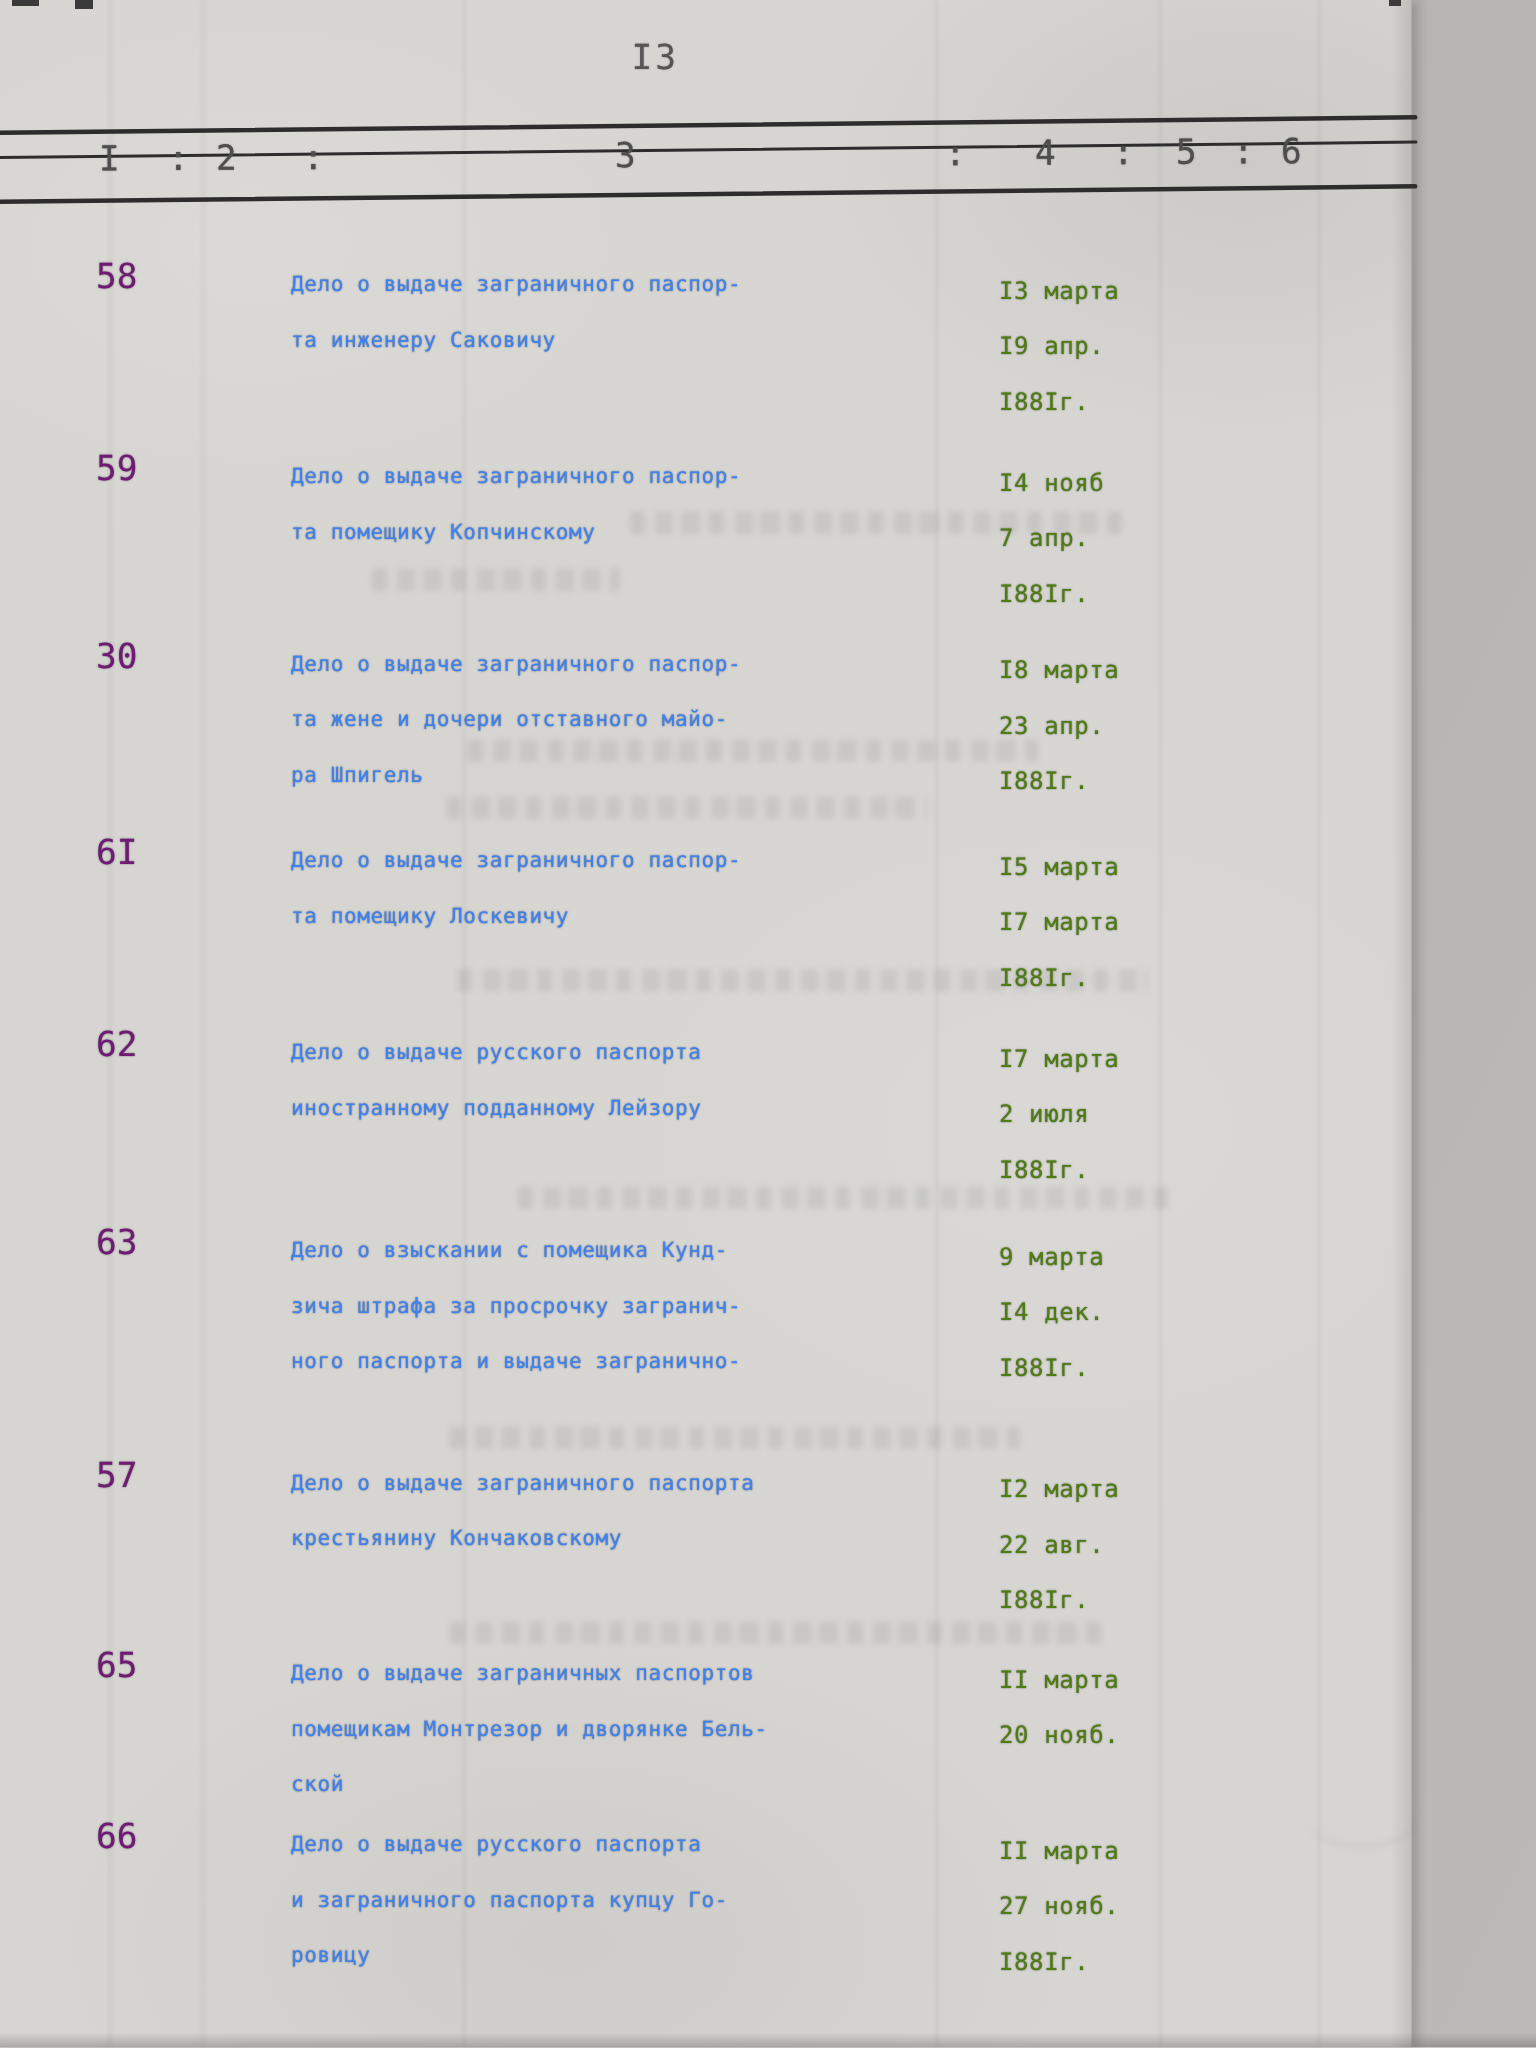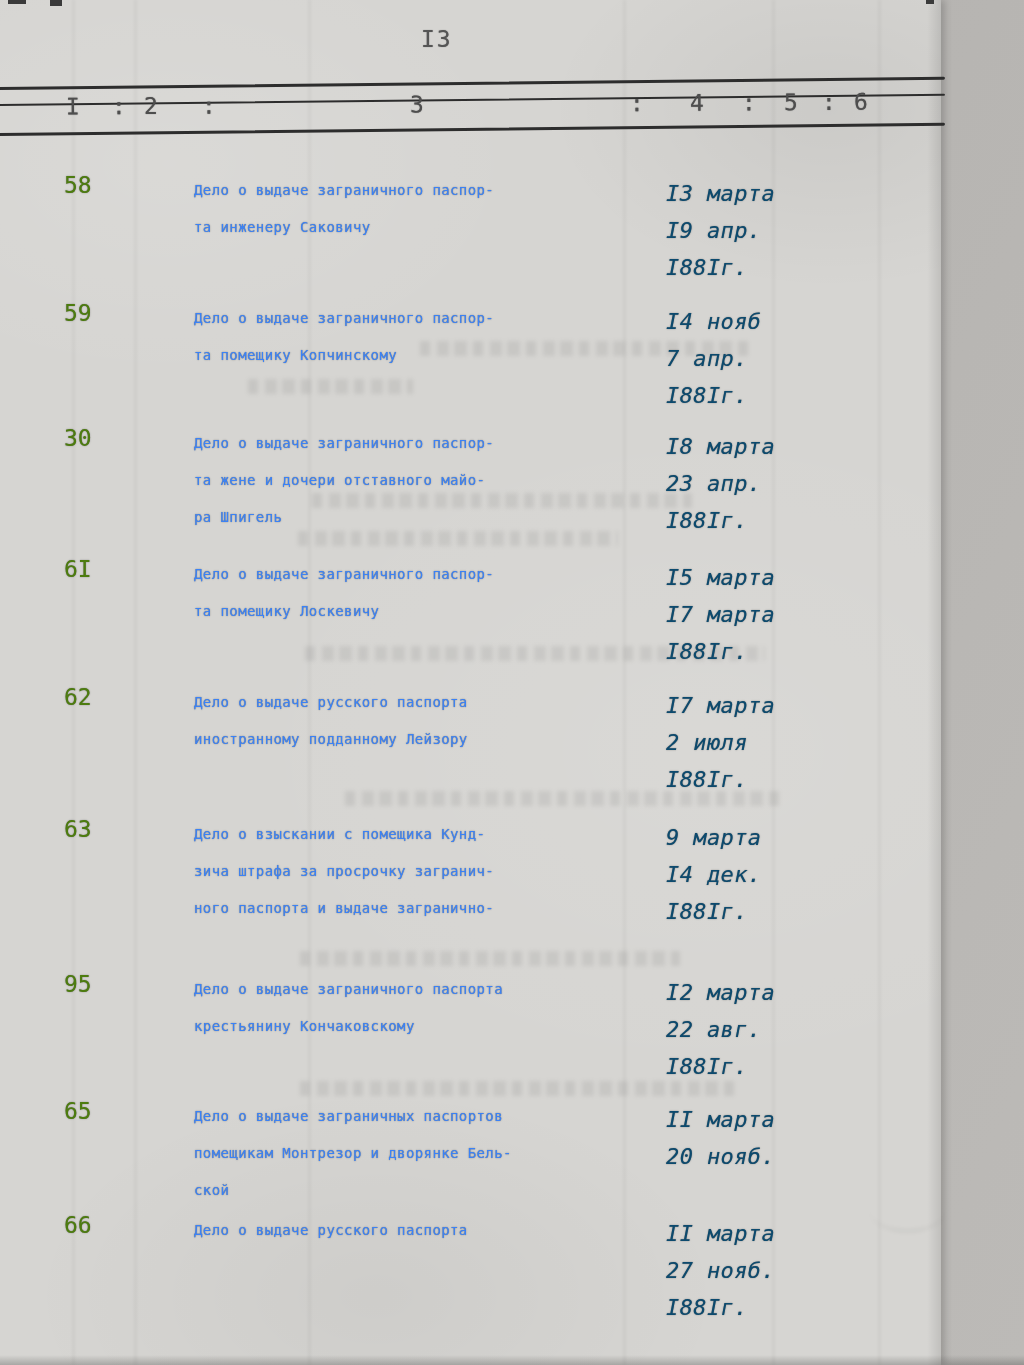--- a/index.html
+++ b/index.html
@@ -38,28 +38,28 @@
   #rule-b{top:104px;height:2px;}
   #rule-c{top:133px;}
   #col-header{position:absolute;left:0;top:94px;width:941px;height:30px;
     transform:rotate(-0.35deg);transform-origin:left center;
     font-size:23px;color:#4e4e4e;text-shadow:0 0 1px rgba(70,70,70,.75);}
   #col-header span{position:absolute;top:0;}
   
   #page-number{position:absolute;left:421px;top:26px;font-size:23px;color:#555;
     letter-spacing:2px;text-shadow:0 0 1px rgba(80,80,80,.7);}
   .row{position:absolute;left:0;width:941px;}
-  .num{position:absolute;left:64px;top:0;font-size:23px;color:#4d7c0f;
+  .num{position:absolute;left:64px;top:0;font-size:23px;color:#701a75;
     text-shadow:0 0 1.2px rgba(70,70,70,.8);}
   .desc{position:absolute;left:194px;top:0;width:480px;}
   .desc div{font-size:14px;line-height:37px;white-space:nowrap;color:#3b82f6;
     letter-spacing:.4px;text-shadow:0 0 1.2px rgba(70,70,70,.8);}
   .dates{position:absolute;left:666px;top:3px;width:130px;}
-  .dates div{font-size:22px;line-height:37px;white-space:nowrap;color:#0c4a6e;
-    letter-spacing:.4px;text-shadow:0 0 1.2px rgba(70,70,70,.8);font-style:italic;}
+  .dates div{font-size:16px;line-height:37px;white-space:nowrap;color:#4d7c0f;
+    letter-spacing:.4px;text-shadow:0 0 1.2px rgba(70,70,70,.8);}
   
   .ghost{position:absolute;height:15px;opacity:.26;filter:blur(2.2px);
     background:repeating-linear-gradient(90deg,
       rgba(105,105,105,.55) 0 10px, rgba(105,105,105,0) 10px 17px,
       rgba(105,105,105,.5) 17px 29px, rgba(105,105,105,0) 29px 34px,
       rgba(105,105,105,.5) 34px 47px, rgba(105,105,105,0) 47px 53px);}
 </style>
 </head>
 <body>
 
@@ -183,21 +183,21 @@
       <div>ного паспорта и выдаче загранично-</div>
     </div>
     <div class="dates">
       <div>9 марта</div>
       <div>I4 дек.</div>
       <div>I88Iг.</div>
     </div>
   </div>
 
   <div class="row" style="top:971px">
-    <span class="num">95</span>
+    <span class="num">57</span>
     <div class="desc">
       <div>Дело о выдаче заграничного паспорта</div>
       <div>крестьянину Кончаковскому</div>
     </div>
     <div class="dates">
       <div>I2 марта</div>
       <div>22 авг.</div>
       <div>I88Iг.</div>
     </div>
   </div>
@@ -212,20 +212,22 @@
     <div class="dates">
       <div>II марта</div>
       <div>20 нояб.</div>
     </div>
   </div>
 
   <div class="row" style="top:1212px">
     <span class="num">66</span>
     <div class="desc">
       <div>Дело о выдаче русского паспорта</div>
+      <div>и заграничного паспорта купцу Го-</div>
+      <div>ровицу</div>
     </div>
     <div class="dates">
       <div>II марта</div>
       <div>27 нояб.</div>
       <div>I88Iг.</div>
     </div>
   </div>
 
 </div>
 

